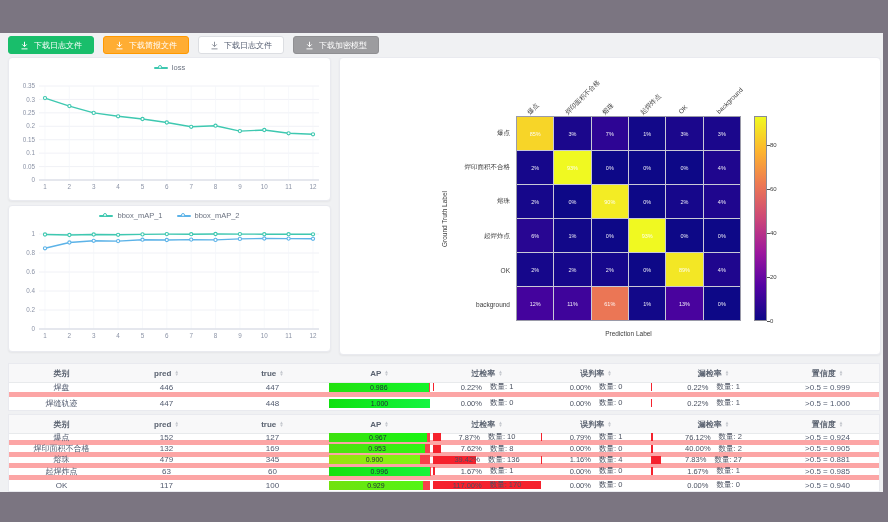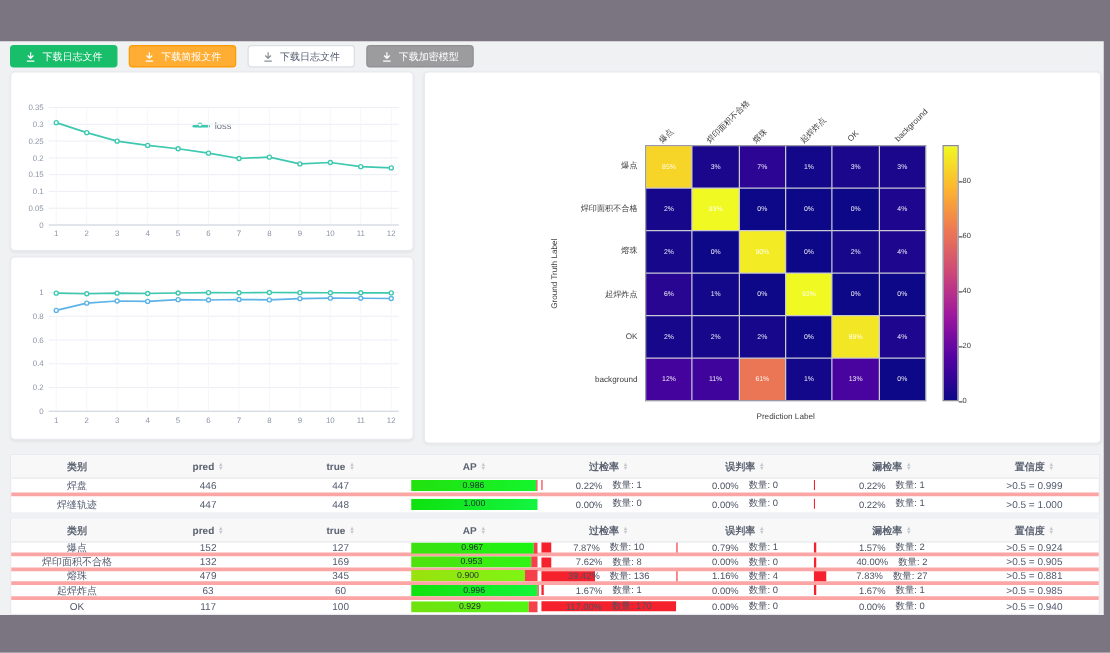--- a/index.html
+++ b/index.html
@@ -18,21 +18,21 @@
   .btn-orange { background:#ffad33; border-color:#ff9900; }
   .btn-white { background:#fff; border-color:#dcdee2; color:#515a6e; }
   .btn-gray { background:#9c9c9f; border-color:#8f8f92; }
 
   
   .card { position:absolute; background:#fff; border:1px solid #e9eaef; border-radius:4px; box-shadow:0 1px 2px rgba(0,0,0,.05); }
   .card-loss { left:8px; top:24px; width:323px; height:144px; }
   .card-map  { left:8px; top:172px; width:323px; height:147px; }
   .card-matrix { left:339px; top:24px; width:542px; height:298px; }
 
-  .legend { position:absolute; top:5px; left:0; width:100%; display:flex; justify-content:center; gap:14px;margin-top:33px; }
+  .legend { position:absolute; top:5px; left:0; width:100%; display:flex; justify-content:center; gap:14px; }
   .leg-item { display:inline-flex; align-items:center; gap:4px; cursor:pointer; }
   .leg-line { position:relative; width:14px; height:2px; border-radius:1px; display:inline-block; }
   .leg-dot { position:absolute; left:4px; top:-2px; width:4px; height:4px; background:#fff; border:1.5px solid; border-radius:50%; }
   .leg-label { font-size:7.5px; color:#6b7280; }
   .chart-svg { position:absolute; left:0; }
 
   
   .mat-title { position:absolute; top:9px; left:150px; width:280px; text-align:center; font-size:9px; font-weight:bold; color:#1f1f1f; }
   .mat-grid { position:absolute; left:176px; top:58px; width:225px; height:205px; display:grid;
               grid-template-columns:repeat(6,1fr); grid-template-rows:repeat(6,1fr); gap:1px; background:#c9c9d6; border:1px solid #9a9aa8; }
@@ -47,21 +47,21 @@
   .cb-tick { position:absolute; left:430px; font-size:6px; color:#3c3c3c; transform:translateY(-50%); }
   .cb-mark { position:absolute; left:427px; width:3px; height:1px; background:#555; }
 
   
   .table-card { position:absolute; left:8px; width:872px; background:#fff; border:1px solid #e9eaef; }
   .t1 { top:330px; }
   .t2 { top:381px; }
   .trow, .thead { display:grid; grid-template-columns:105px 105px 107px 107px 108px 110px 125px 1fr; align-items:center; }
   .thead { height:19px; background:#f8f8f9; border-bottom:1px solid #e8eaec; }
   .thead .tcell { font-size:8px; font-weight:bold; color:#5a6270;text-align:right; }
-  .trow { border-bottom:3px solid #fca5a5; }
+  .trow { border-bottom:5px solid #fca5a5; }
   .t1 .trow { height:13.5px; }
   .t2 .trow { height:11.4px; }
   .trow:last-child { border-bottom:none;text-align:center; }
   .tcell { display:flex; align-items:center; justify-content:center; font-size:8px; color:#515a6e; position:relative; overflow:hidden; }
   .sorter { display:inline-flex; flex-direction:column; margin-left:3px; color:#c5c8ce; cursor:pointer; }
   .sorter i { font-style:normal; font-size:4.5px; line-height:3.5px; }
   .ap-wrap { width:100%; height:9px; margin:0 3px; display:flex; }
   .ap-green { height:100%; display:flex; align-items:center; justify-content:center; font-size:7px; color:#1f2937; }
   .ap-red { height:100%; background:#f5414b; }
   .rate-cell { width:100%; height:100%; position:relative; display:flex; align-items:center; justify-content:center; gap:8px; }
@@ -167,20 +167,34 @@
         <circle cx="182.2" cy="52.8" r="1.6" fill="#fff" stroke="#3ec8b0" stroke-width="1.1"></circle>
         <circle cx="206.5" cy="51.7" r="1.6" fill="#fff" stroke="#3ec8b0" stroke-width="1.1"></circle>
         <circle cx="230.9" cy="57.1" r="1.6" fill="#fff" stroke="#3ec8b0" stroke-width="1.1"></circle>
         <circle cx="255.3" cy="56.0" r="1.6" fill="#fff" stroke="#3ec8b0" stroke-width="1.1"></circle>
         <circle cx="279.6" cy="59.3" r="1.6" fill="#fff" stroke="#3ec8b0" stroke-width="1.1"></circle>
         <circle cx="304.0" cy="60.3" r="1.6" fill="#fff" stroke="#3ec8b0" stroke-width="1.1"></circle>
       </svg>
   </div>
 
   <div class="card card-map">
+    <div class="legend" id="legend-map">
+        <span class="leg-item">
+          <span class="leg-line" style="background: rgb(62, 200, 176);">
+            <span class="leg-dot" style="border-color: rgb(62, 200, 176);"></span>
+          </span>
+          <span class="leg-label">bbox_mAP_1</span>
+        </span>
+        <span class="leg-item">
+          <span class="leg-line" style="background: rgb(92, 179, 232);">
+            <span class="leg-dot" style="border-color: rgb(92, 179, 232);"></span>
+          </span>
+          <span class="leg-label">bbox_mAP_2</span>
+        </span>
+      </div>
     <svg class="chart-svg" id="map-chart" style="top:18px" width="323" height="127" viewBox="0 0 323 127">
         <line x1="30" y1="105" x2="310" y2="105" stroke="#eceef4" stroke-width="0.8"></line>
         <text x="26" y="107.2" text-anchor="end" font-size="6.3" fill="#8b93a6">0</text>
         <line x1="30" y1="86" x2="310" y2="86" stroke="#eceef4" stroke-width="0.8"></line>
         <text x="26" y="88.2" text-anchor="end" font-size="6.3" fill="#8b93a6">0.2</text>
         <line x1="30" y1="67" x2="310" y2="67" stroke="#eceef4" stroke-width="0.8"></line>
         <text x="26" y="69.2" text-anchor="end" font-size="6.3" fill="#8b93a6">0.4</text>
         <line x1="30" y1="48" x2="310" y2="48" stroke="#eceef4" stroke-width="0.8"></line>
         <text x="26" y="50.2" text-anchor="end" font-size="6.3" fill="#8b93a6">0.6</text>
         <line x1="30" y1="29" x2="310" y2="29" stroke="#eceef4" stroke-width="0.8"></line>
@@ -582,21 +596,21 @@
         <div class="tcell">
           <div class="rate-cell">
             <div class="rate-bar" style="width: 0.79%;"></div>
             <span class="rate-txt">0.79%</span>
             <span class="rate-txt">数量: 1</span>
           </div>
         </div>
         <div class="tcell">
           <div class="rate-cell">
             <div class="rate-bar" style="width: 1.57%;"></div>
-            <span class="rate-txt">1.57%</span>
+            <span class="rate-txt">76.12%</span>
             <span class="rate-txt">数量: 2</span>
           </div>
         </div>
         <div class="tcell">&gt;0.5 = 0.924</div>
       </div>
       <div class="trow">
         <div class="tcell">焊印面积不合格</div>
         <div class="tcell">132</div>
         <div class="tcell">169</div>
         <div class="tcell">

